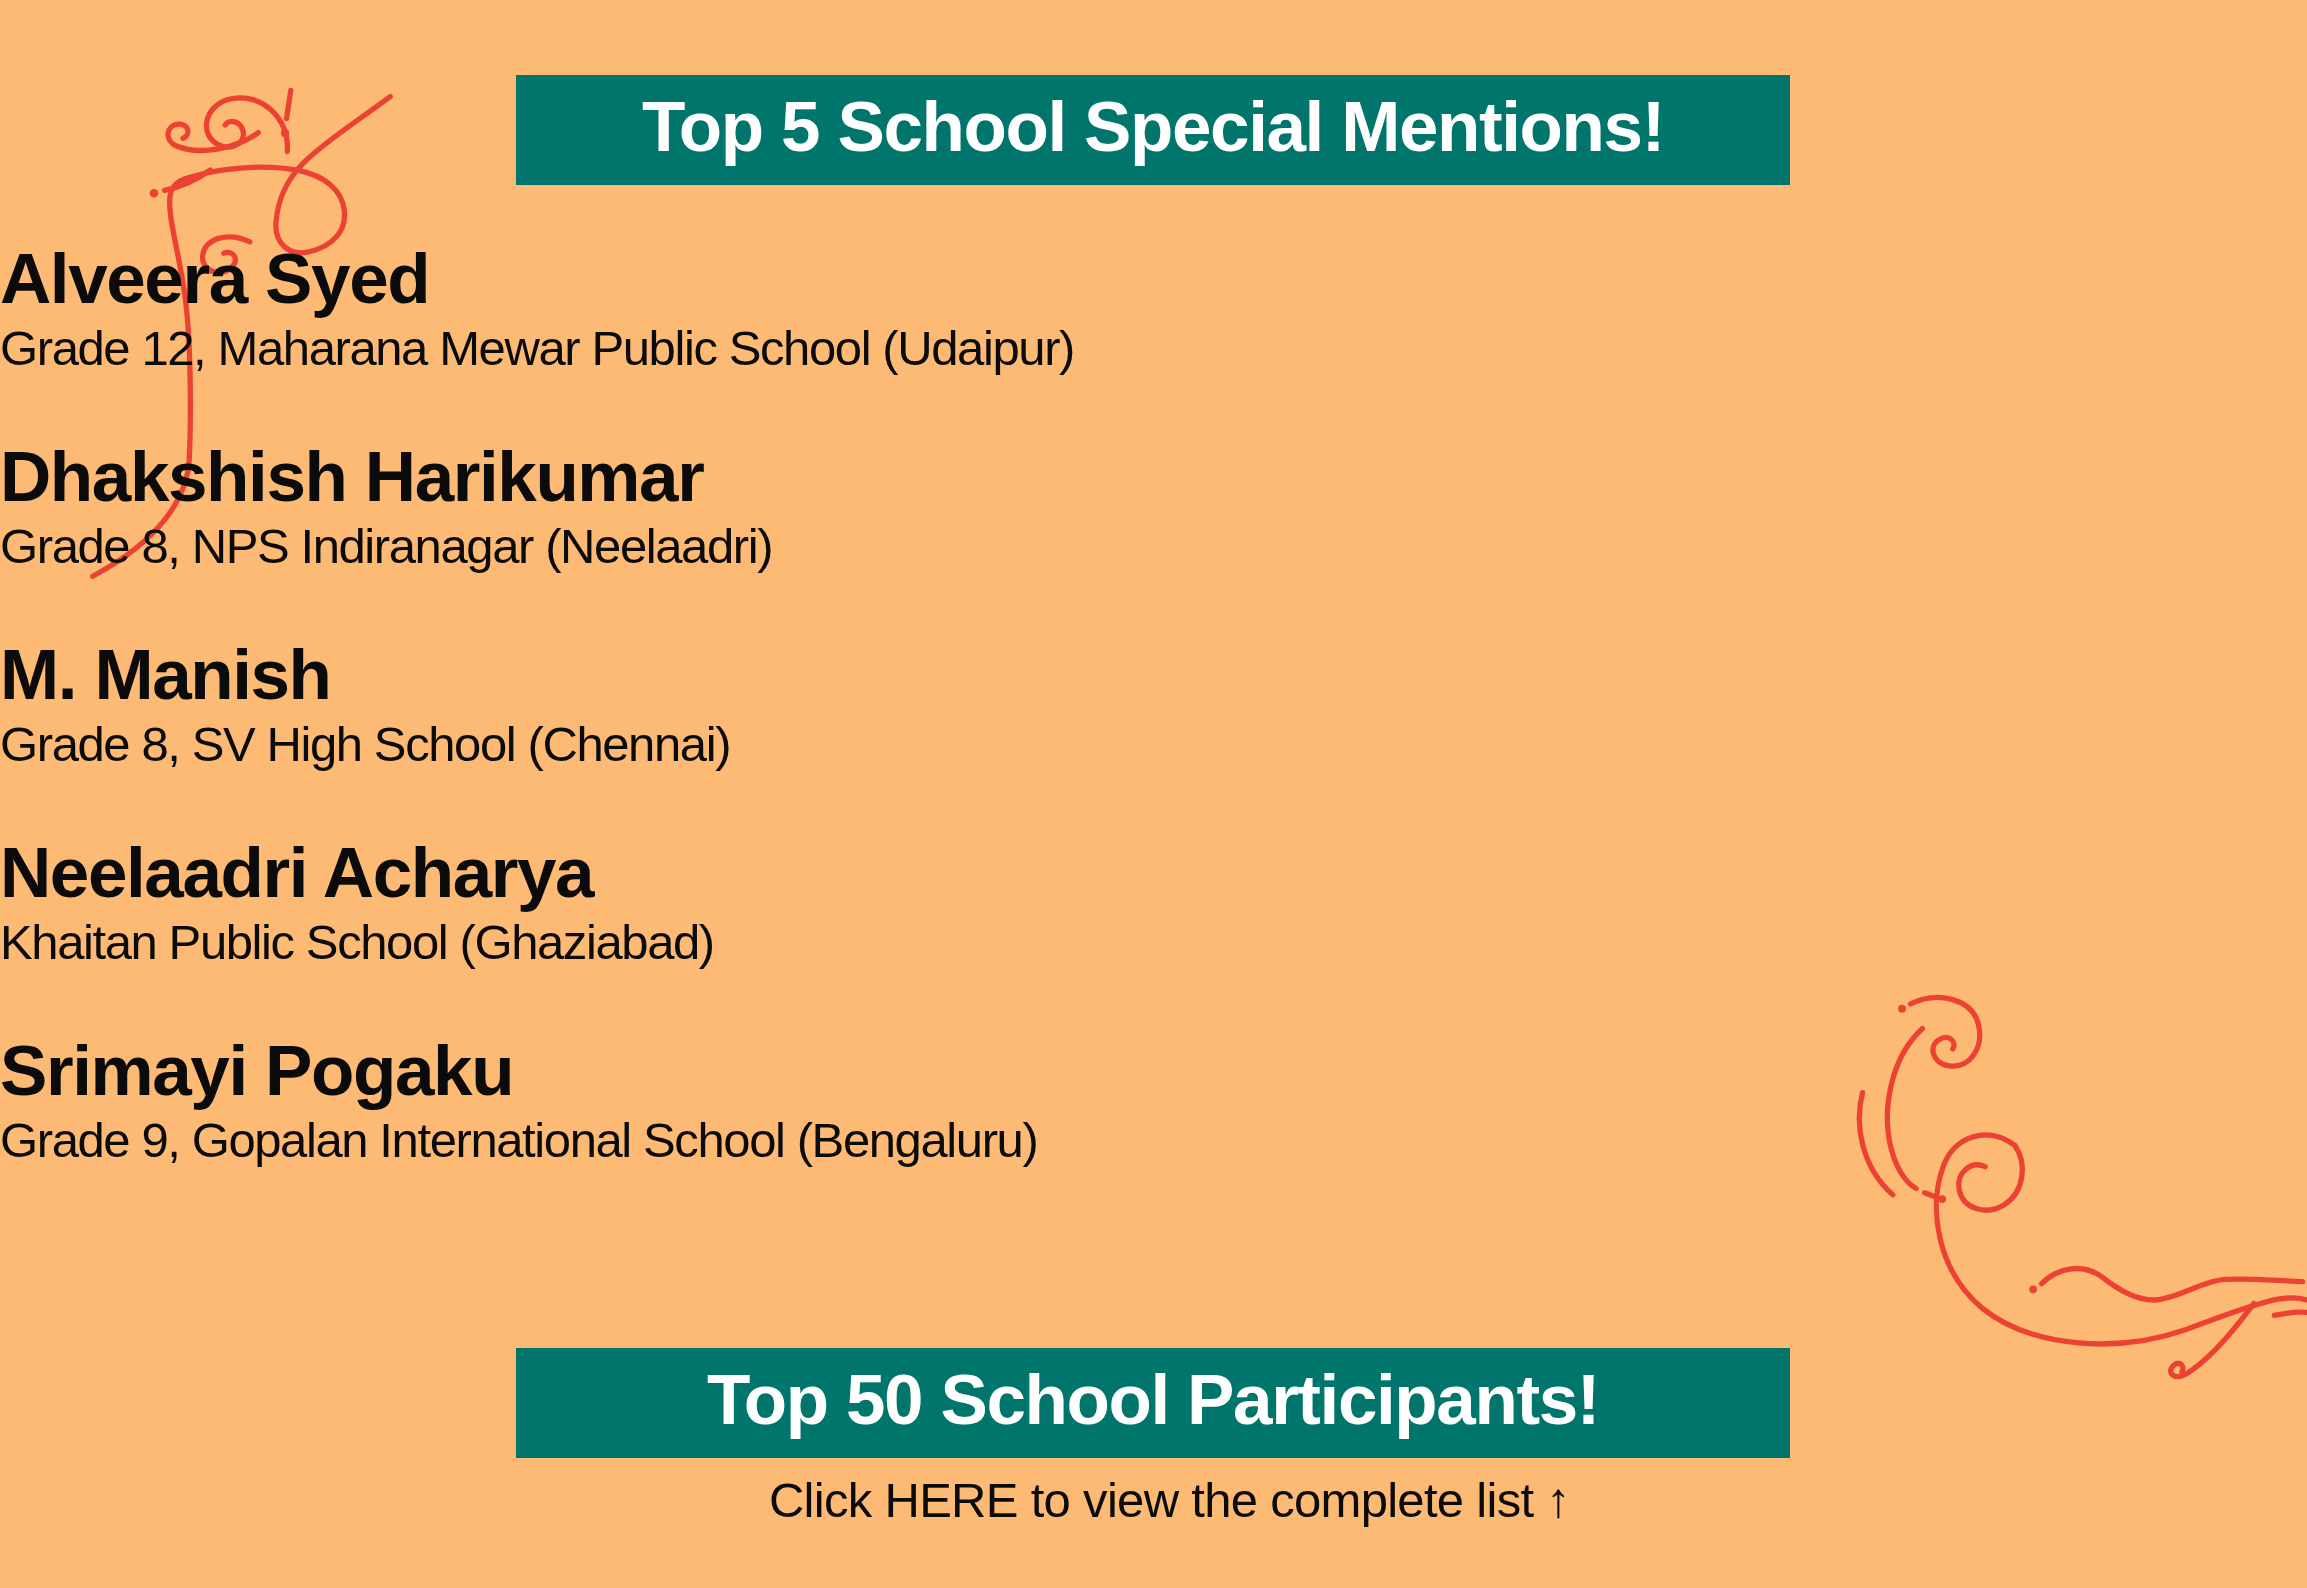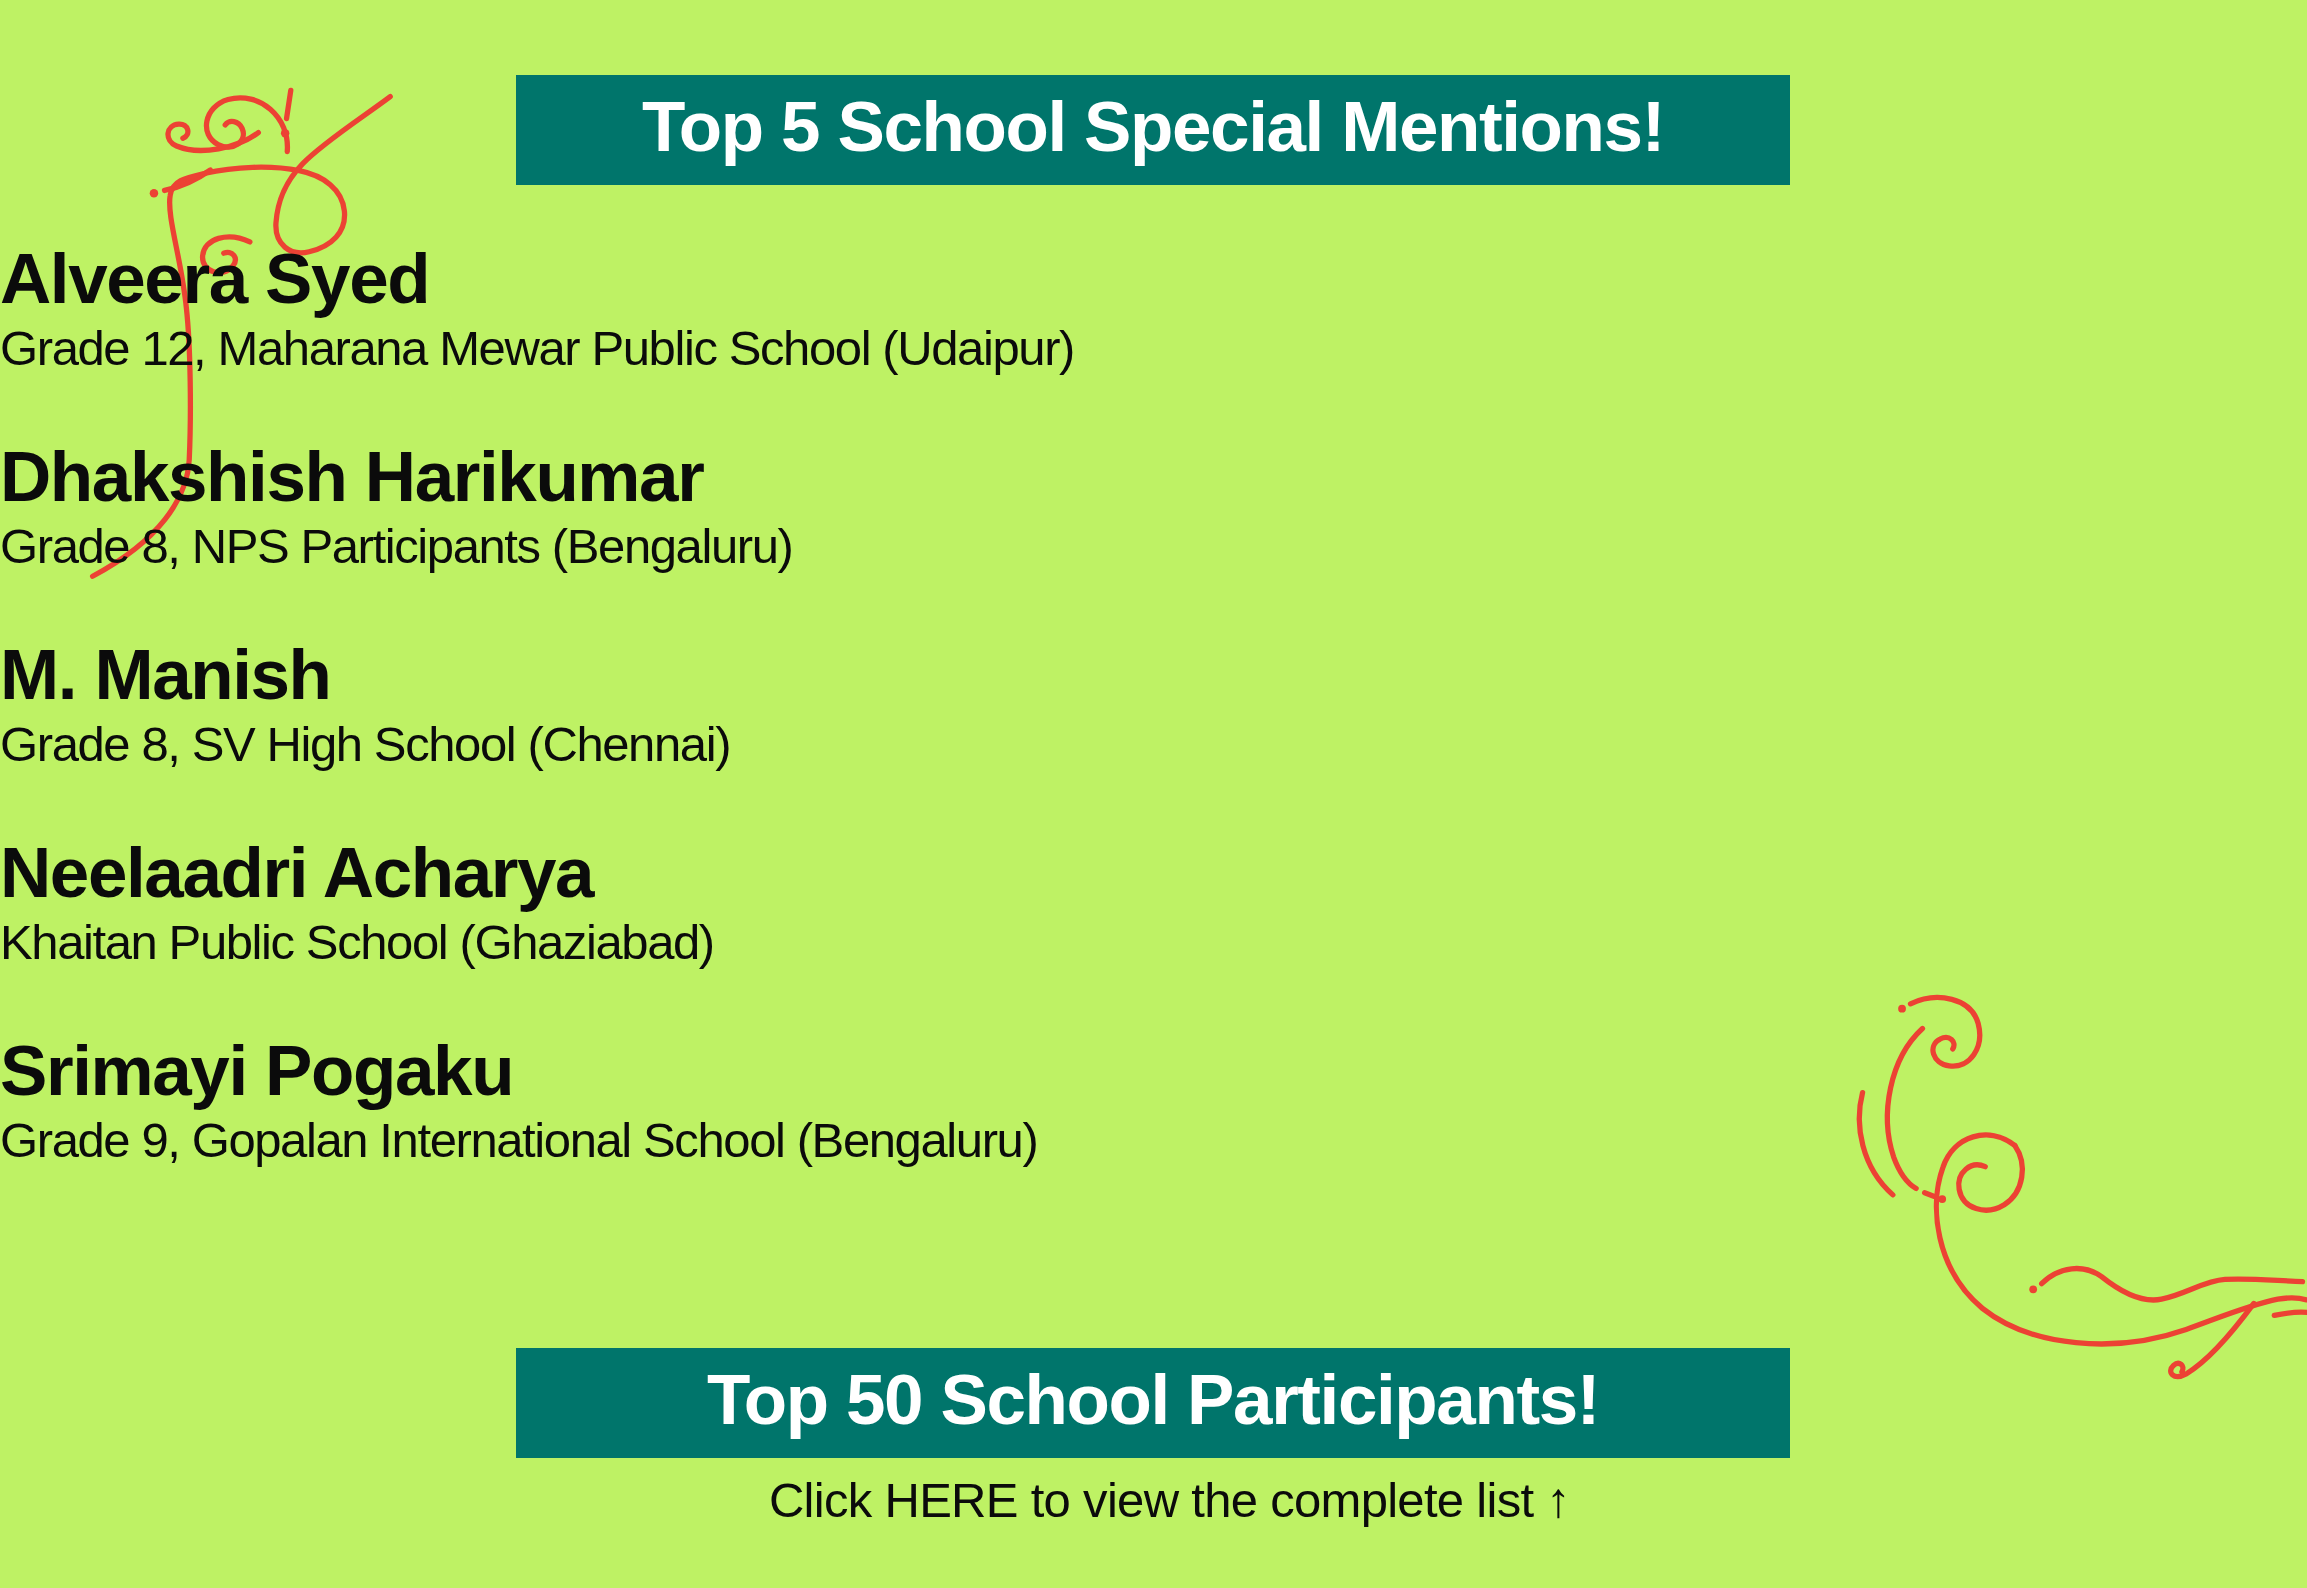--- a/index.html
+++ b/index.html
@@ -1,20 +1,20 @@
 <!DOCTYPE html>
 <html style="font-size:11.3px"><head>
 <meta charset="utf-8">
 <style>
   html, body { margin: 0; padding: 0; background: #ffffff; }
   .canvas {
     position: relative;
     width: 2307px;
     height: 1588px;
-    background: #bef264;
+    background: #fdba74;
     overflow: hidden;
     font-family: "Liberation Sans", sans-serif;
     color: #0b0b0b;
   }
   .flourish { position: absolute; }
   .flourish path { fill: none; stroke: #EC4234; stroke-width: 7.5; stroke-linecap: round; }
   .flourish circle { fill: #EC4234; stroke: none; }
   .flourish-tl { left: 39px; top: 74px; }
   .flourish-br { left: 1851px; top: 977px; }
 
@@ -114,21 +114,21 @@
     <span>Top 5 School Special Mentions!</span>
   </div>
 
   <div class="mentions">
     <div class="entry">
       <div class="name">Alveera Syed</div>
       <div class="detail">Grade 12, Maharana Mewar Public School (Udaipur)</div>
     </div>
     <div class="entry">
       <div class="name">Dhakshish Harikumar</div>
-      <div class="detail">Grade 8, NPS Participants (Bengaluru)</div>
+      <div class="detail">Grade 8, NPS Indiranagar (Neelaadri)</div>
     </div>
     <div class="entry">
       <div class="name">M. Manish</div>
       <div class="detail">Grade 8, SV High School (Chennai)</div>
     </div>
     <div class="entry">
       <div class="name">Neelaadri Acharya</div>
       <div class="detail">Khaitan Public School (Ghaziabad)</div>
     </div>
     <div class="entry">

